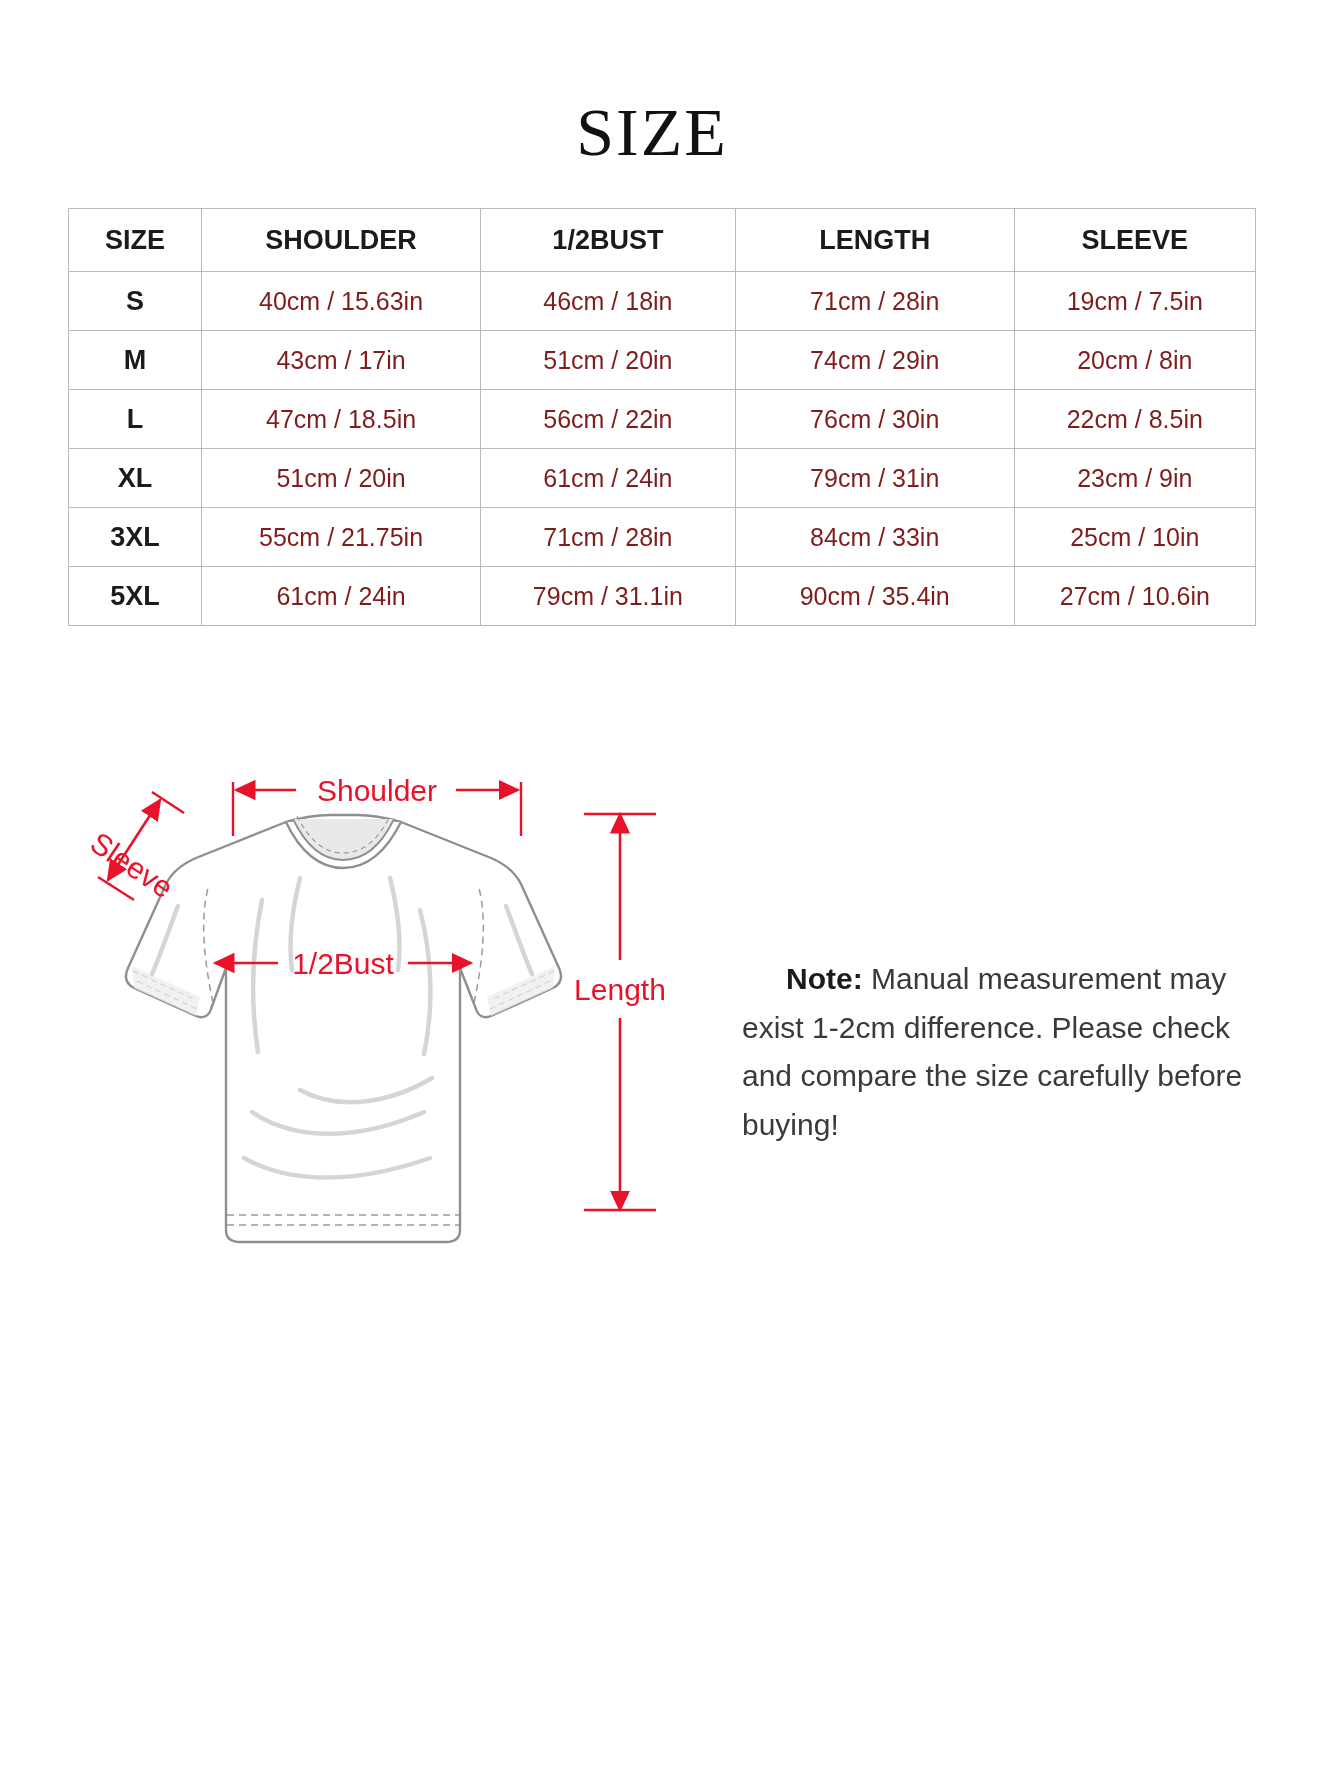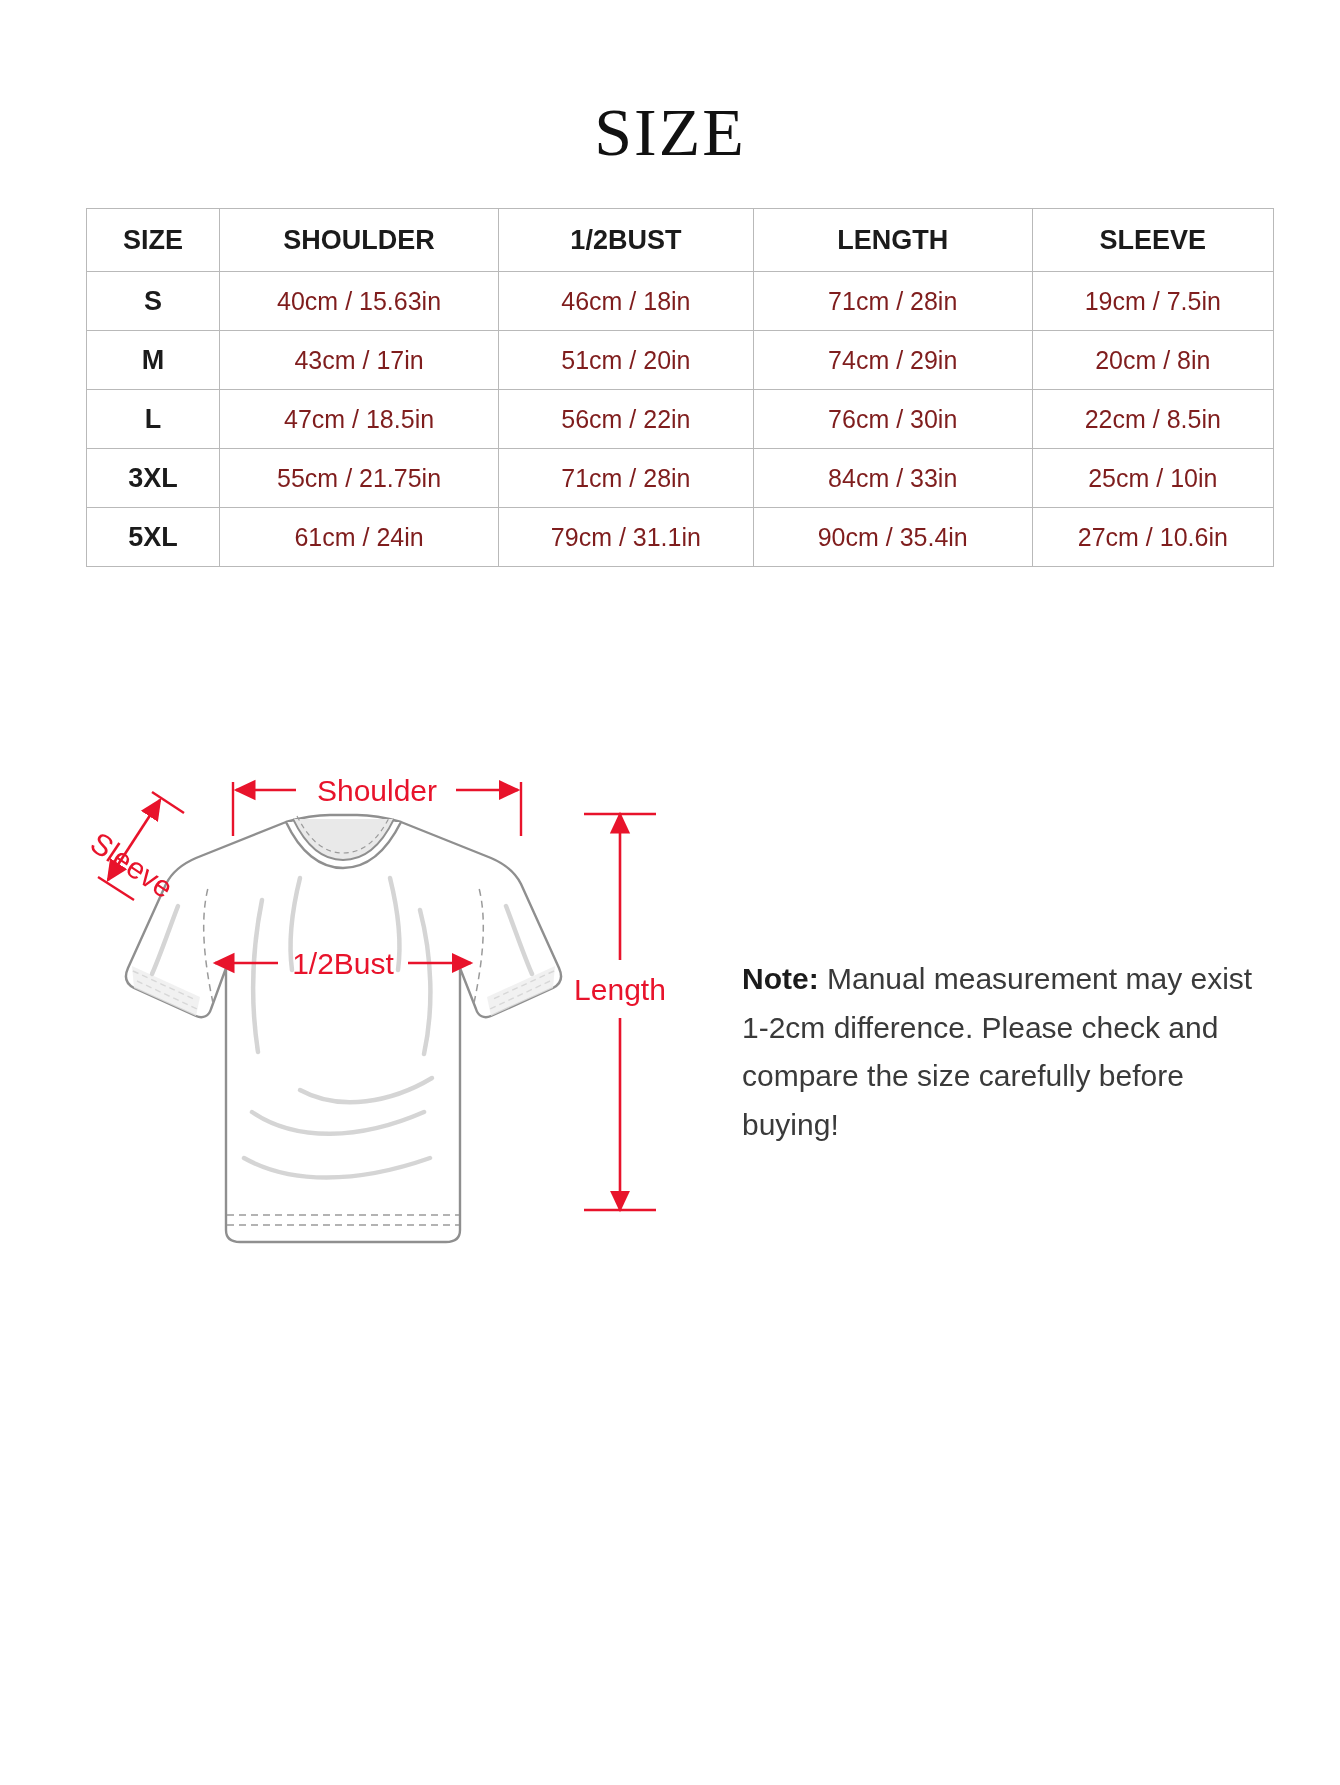--- a/index.html
+++ b/index.html
@@ -12,21 +12,20 @@
     height: 1785px;
     font-family: "Liberation Sans", sans-serif;
     color: #222;
     position: relative;
     overflow: hidden;
   }
   .page {
     position: relative;
     width: 1304px;
     height: 1785px;
-    padding-left: 18px;
   }
 
   
   .title {
     text-align: center;
     font-family: "Liberation Serif", serif;
     font-size: 68px;
     letter-spacing: 2px;
     font-weight: 400;
     color: #111;
@@ -89,20 +88,21 @@
     left: 742px;
     top: 955px;
     width: 520px;
     font-size: 30px;
     line-height: 1.62;
     color: #3a3a3a;
   }
   .note b {
     color: #1b1b1b;
     font-weight: 700;
+    margin-left: 44px;
   }
 </style>
 </head>
 <body>
 
 <div class="page">
 
   <h1 class="title">SIZE</h1>
 
   <div class="table-wrap">
@@ -137,20 +137,27 @@
           <td>51cm / 20in</td>
           <td>74cm / 29in</td>
           <td>20cm / 8in</td>
         </tr>
         <tr>
           <td class="size-cell">L</td>
           <td>47cm / 18.5in</td>
           <td>56cm / 22in</td>
           <td>76cm / 30in</td>
           <td>22cm / 8.5in</td>
+        </tr>
+        <tr>
+          <td class="size-cell">XL</td>
+          <td>51cm / 20in</td>
+          <td>61cm / 24in</td>
+          <td>79cm / 31in</td>
+          <td>23cm / 9in</td>
         </tr>
         <tr>
           <td class="size-cell">3XL</td>
           <td>55cm / 21.75in</td>
           <td>71cm / 28in</td>
           <td>84cm / 33in</td>
           <td>25cm / 10in</td>
         </tr>
         <tr>
           <td class="size-cell">5XL</td>

